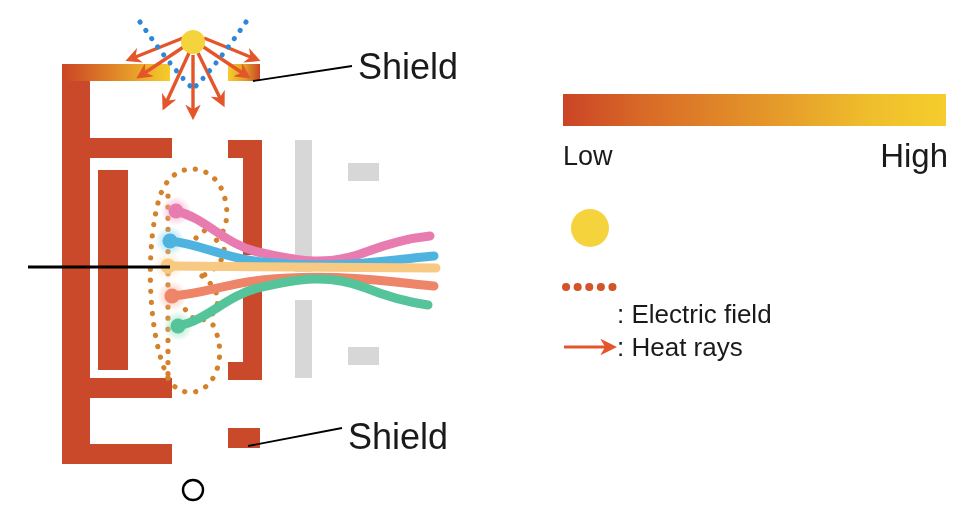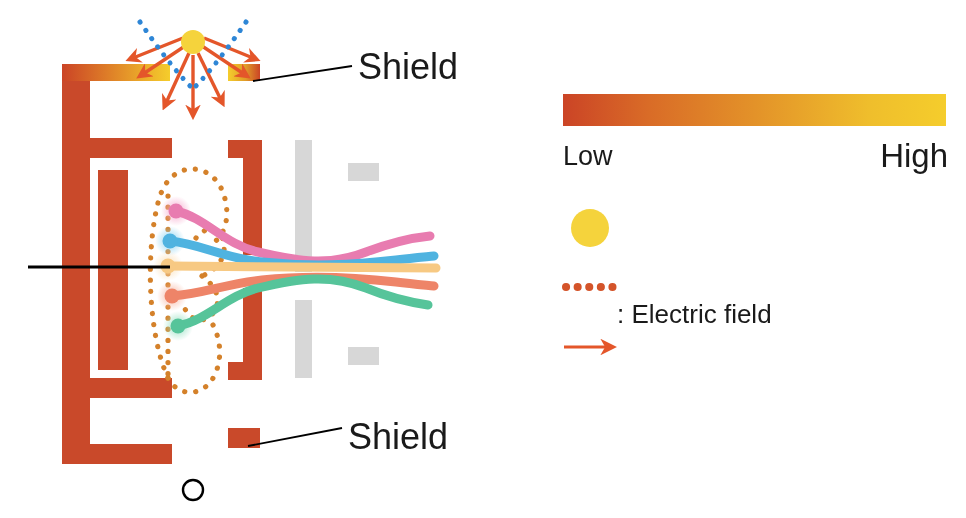--- a/index.html
+++ b/index.html
@@ -227,17 +227,18 @@
     <g>
       <line x1="564" y1="347" x2="608" y2="347" stroke="#e4562a" stroke-width="3.2" marker-end="url(#heatHead)"></line>
     </g>
   </svg>
 
 
   <div class="scale-low">Low</div>
   <div class="scale-high">High</div>
 
   <div class="legend-row-label" style="left:617px;top:272px;margin-top:26px;">: Electric field</div>
+  <div class="legend-row-label" style="left:617px;top:331px;">: Heat rays</div>
 
   <div class="shield-label" style="left:358px;top:50px;">Shield</div>
   <div class="shield-label" style="left:348px;top:420px;">Shield</div>
 
 </div>
 
 </body></html>

